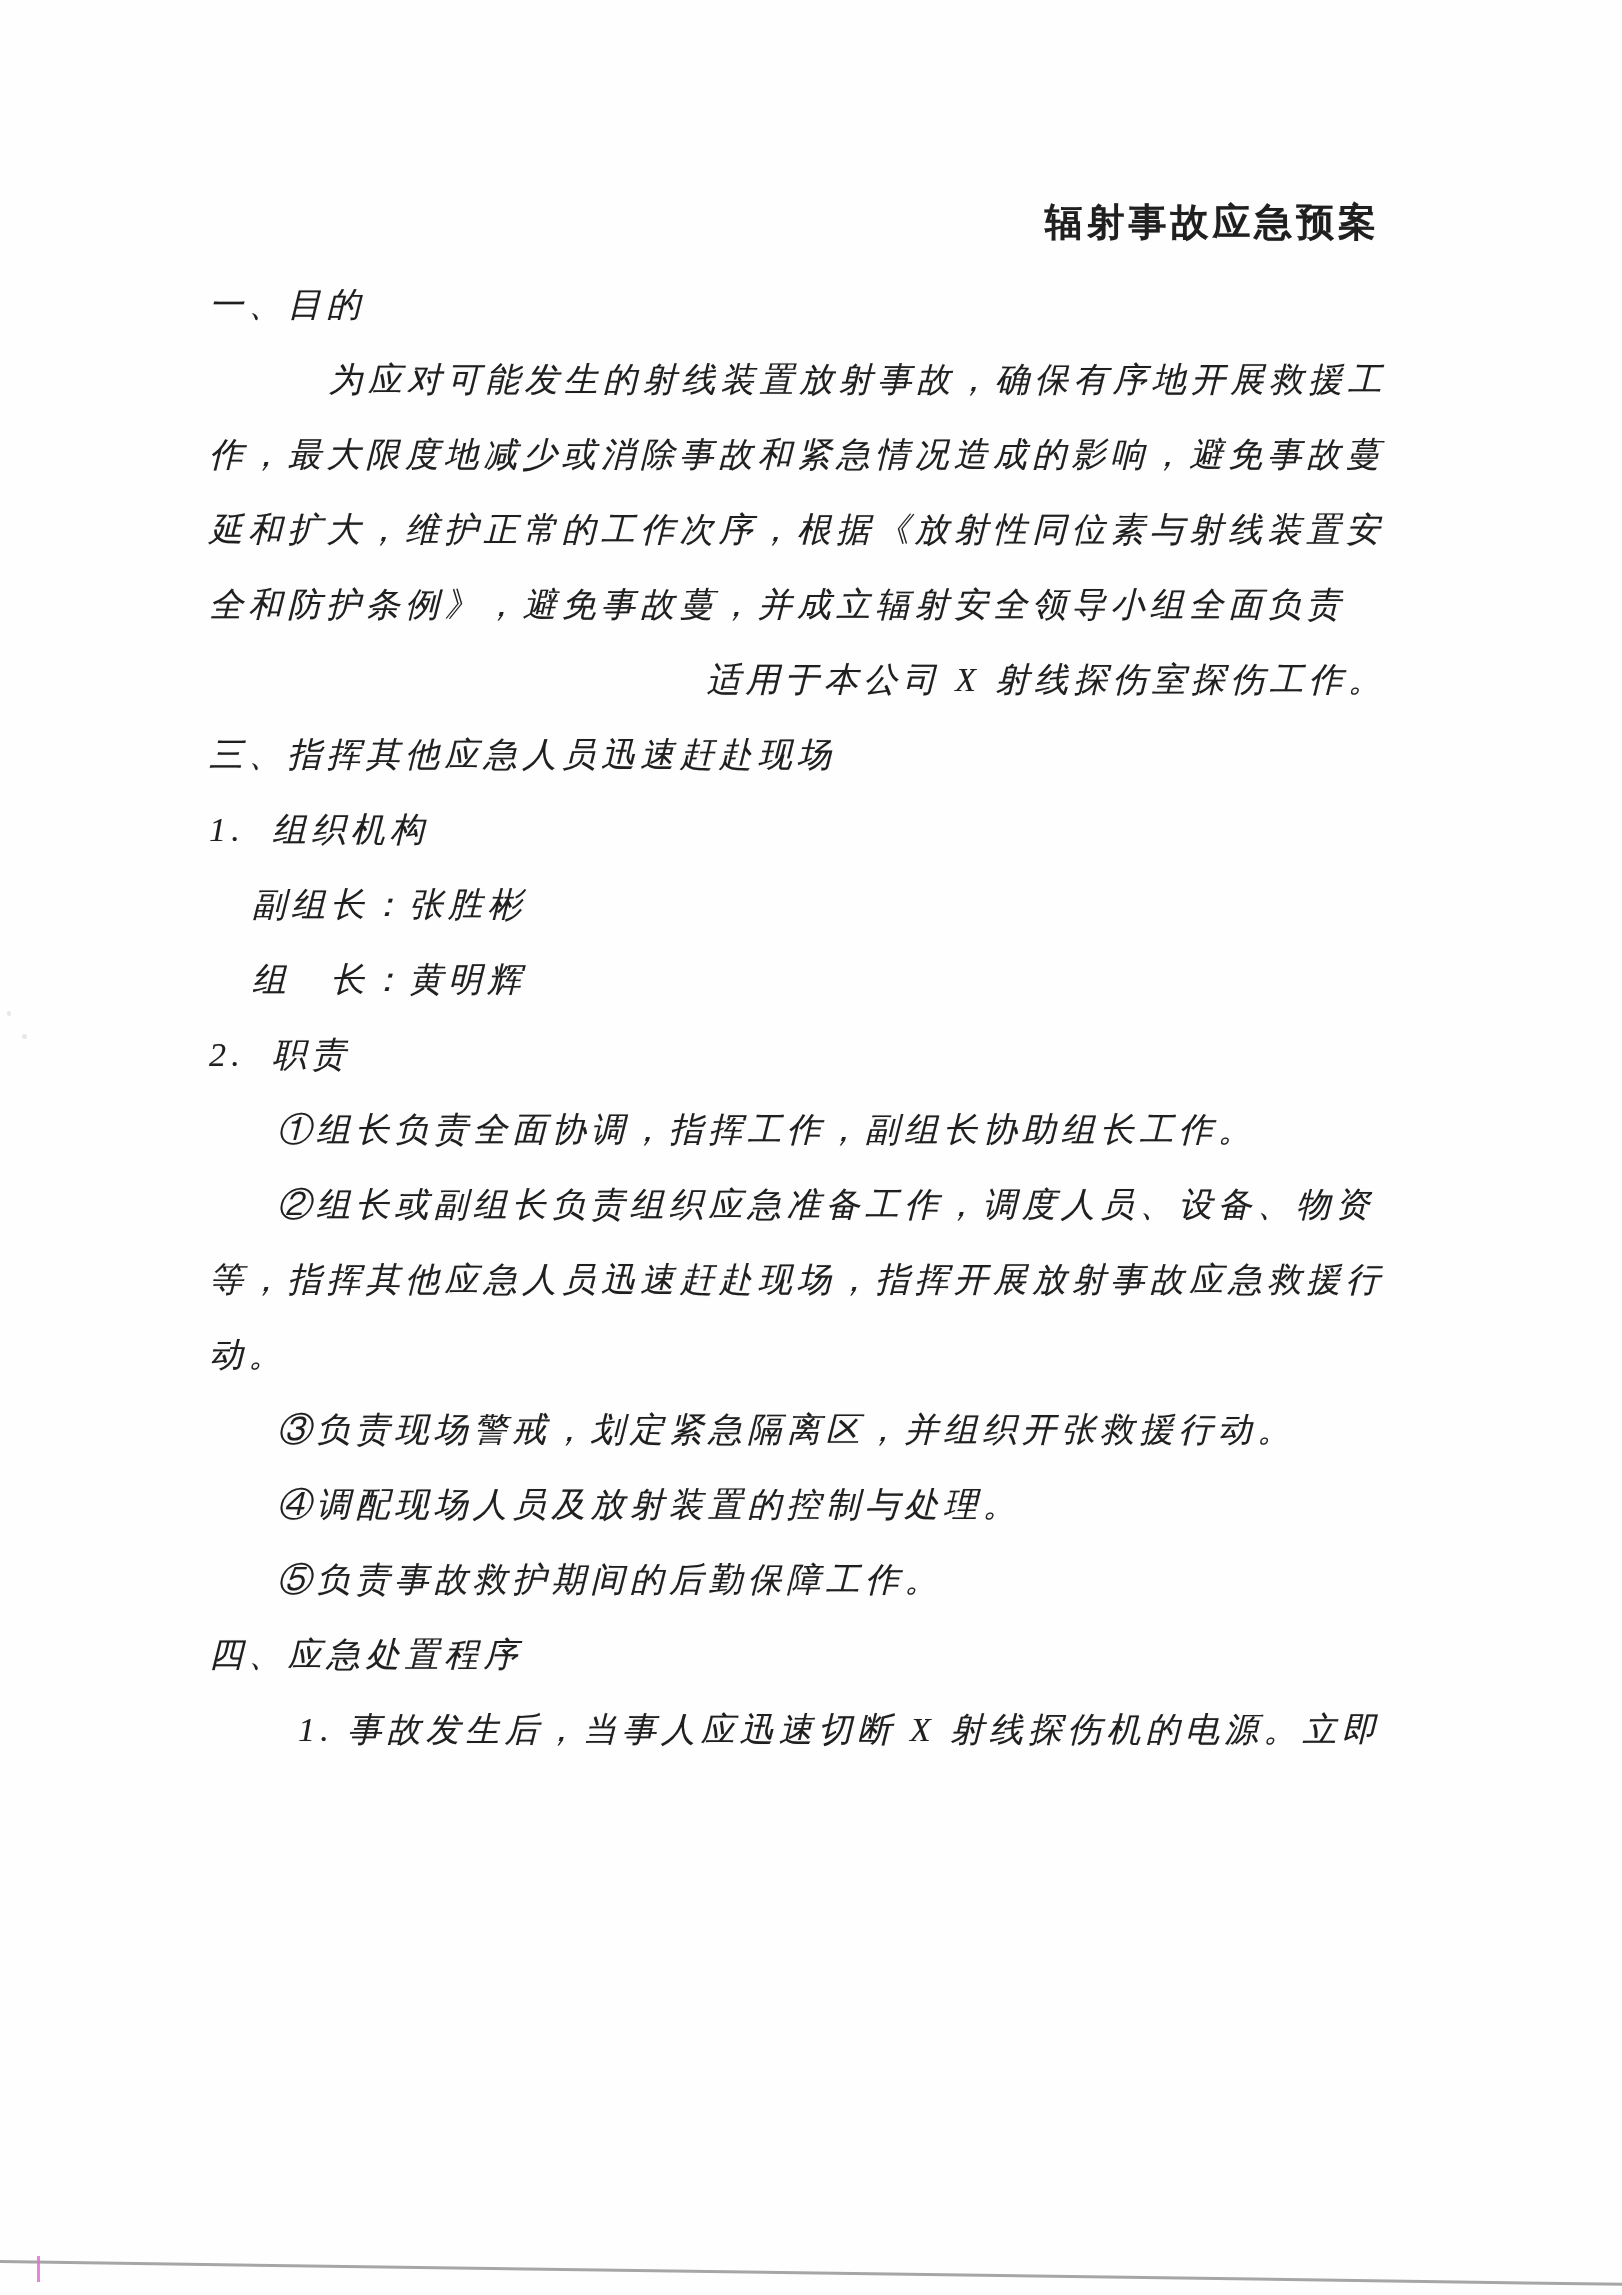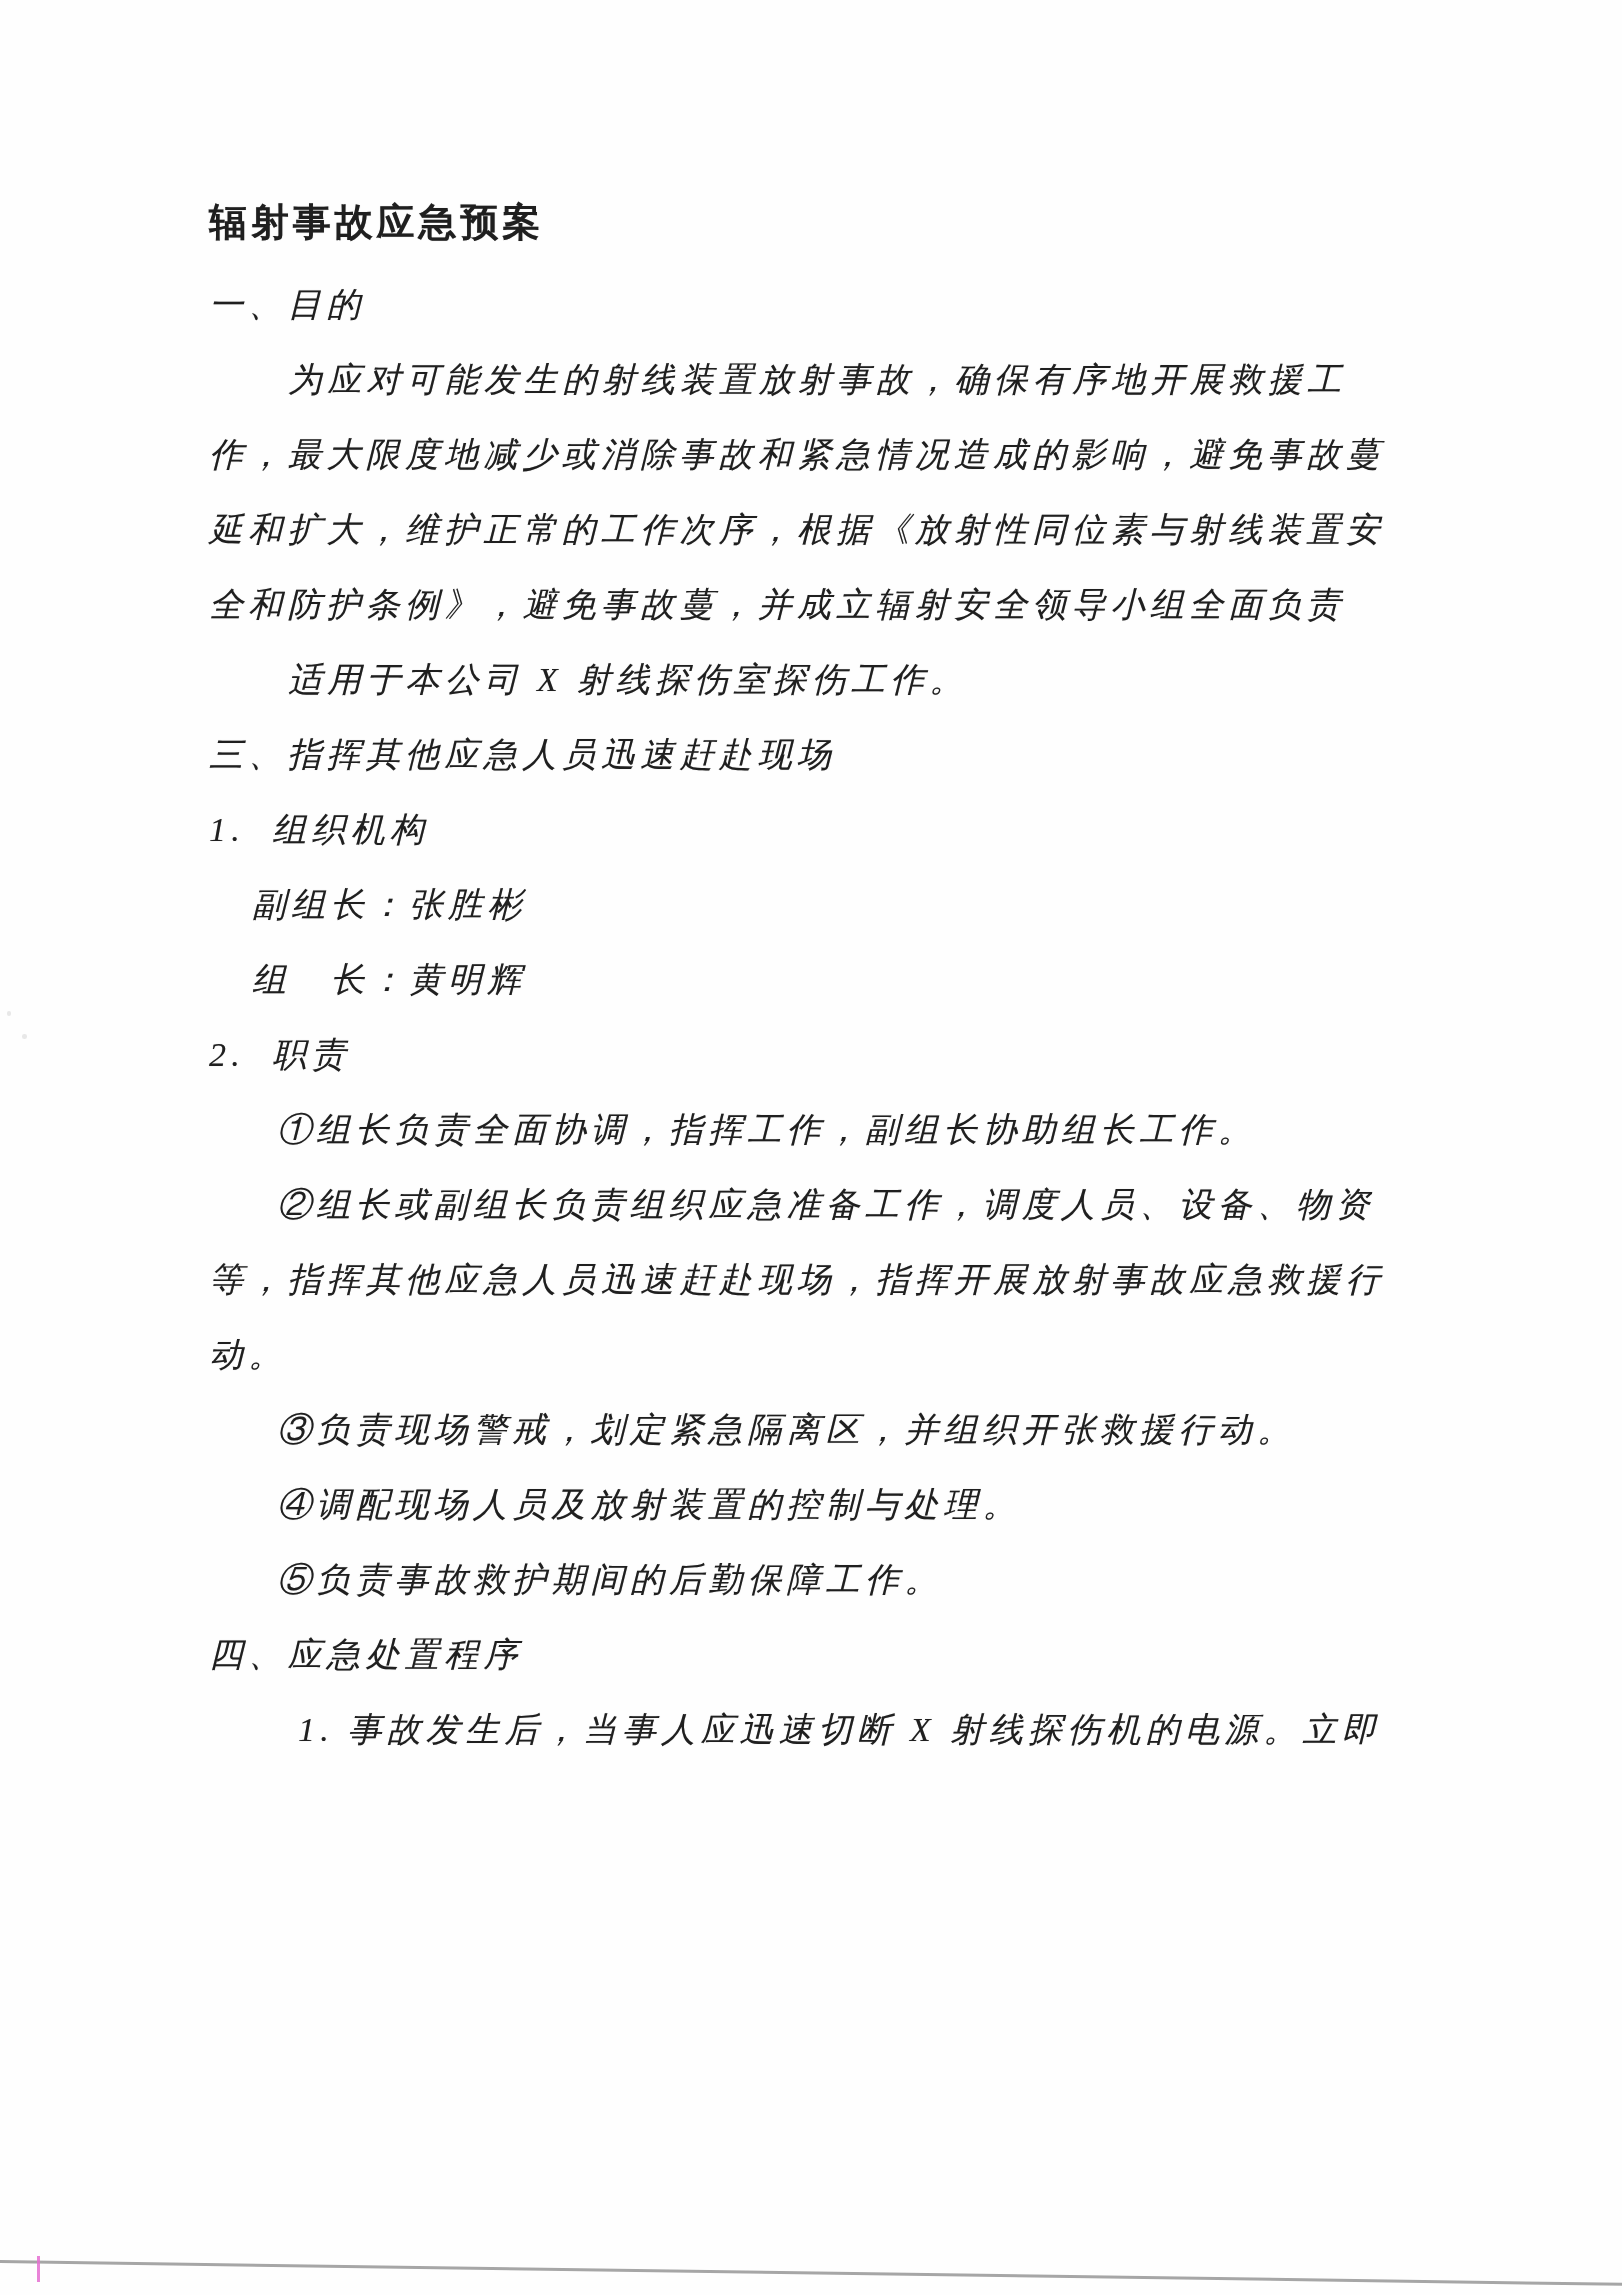--- a/index.html
+++ b/index.html
@@ -17,21 +17,21 @@
   .sheet {
     position: absolute;
     inset: 0;
   }
   .doc-title {
     position: absolute;
     top: 185px;
     left: 209px;
     width: 1171px;
     margin: 0;
-    text-align: left;
+    text-align: right;
     font-size: 38px;
     font-weight: 700;
     letter-spacing: 3.9px;
     line-height: 75px;
     color: var(--ink, #1f1f1f);
     text-shadow: 0 0 0.7px rgba(30,30,30,0.45);
     white-space: pre;
   }
   .doc-body {
     position: absolute;
@@ -43,21 +43,21 @@
     height: 75px;
     line-height: 75px;
     font-size: 34px;
     letter-spacing: 5.2px;
     color: var(--ink, #1f1f1f);
     white-space: pre;
     text-shadow: 0 0 0.7px rgba(30,30,30,0.4);
     font-style: italic;
   }
   .ind-section { padding-left: 0; }
-  .ind-para    { padding-left: 79px; }
+  .ind-para    { padding-left: 79px; text-align: right; }
   .ind-names   { padding-left: 43px; }
   .ind-circ    { padding-left: 68px; }
   .ind-num     { padding-left: 89px; }
 
   
   .scan-edge-line {
     position: absolute;
     left: -7.9px;
     top: 2260px;
     width: 1656px;

